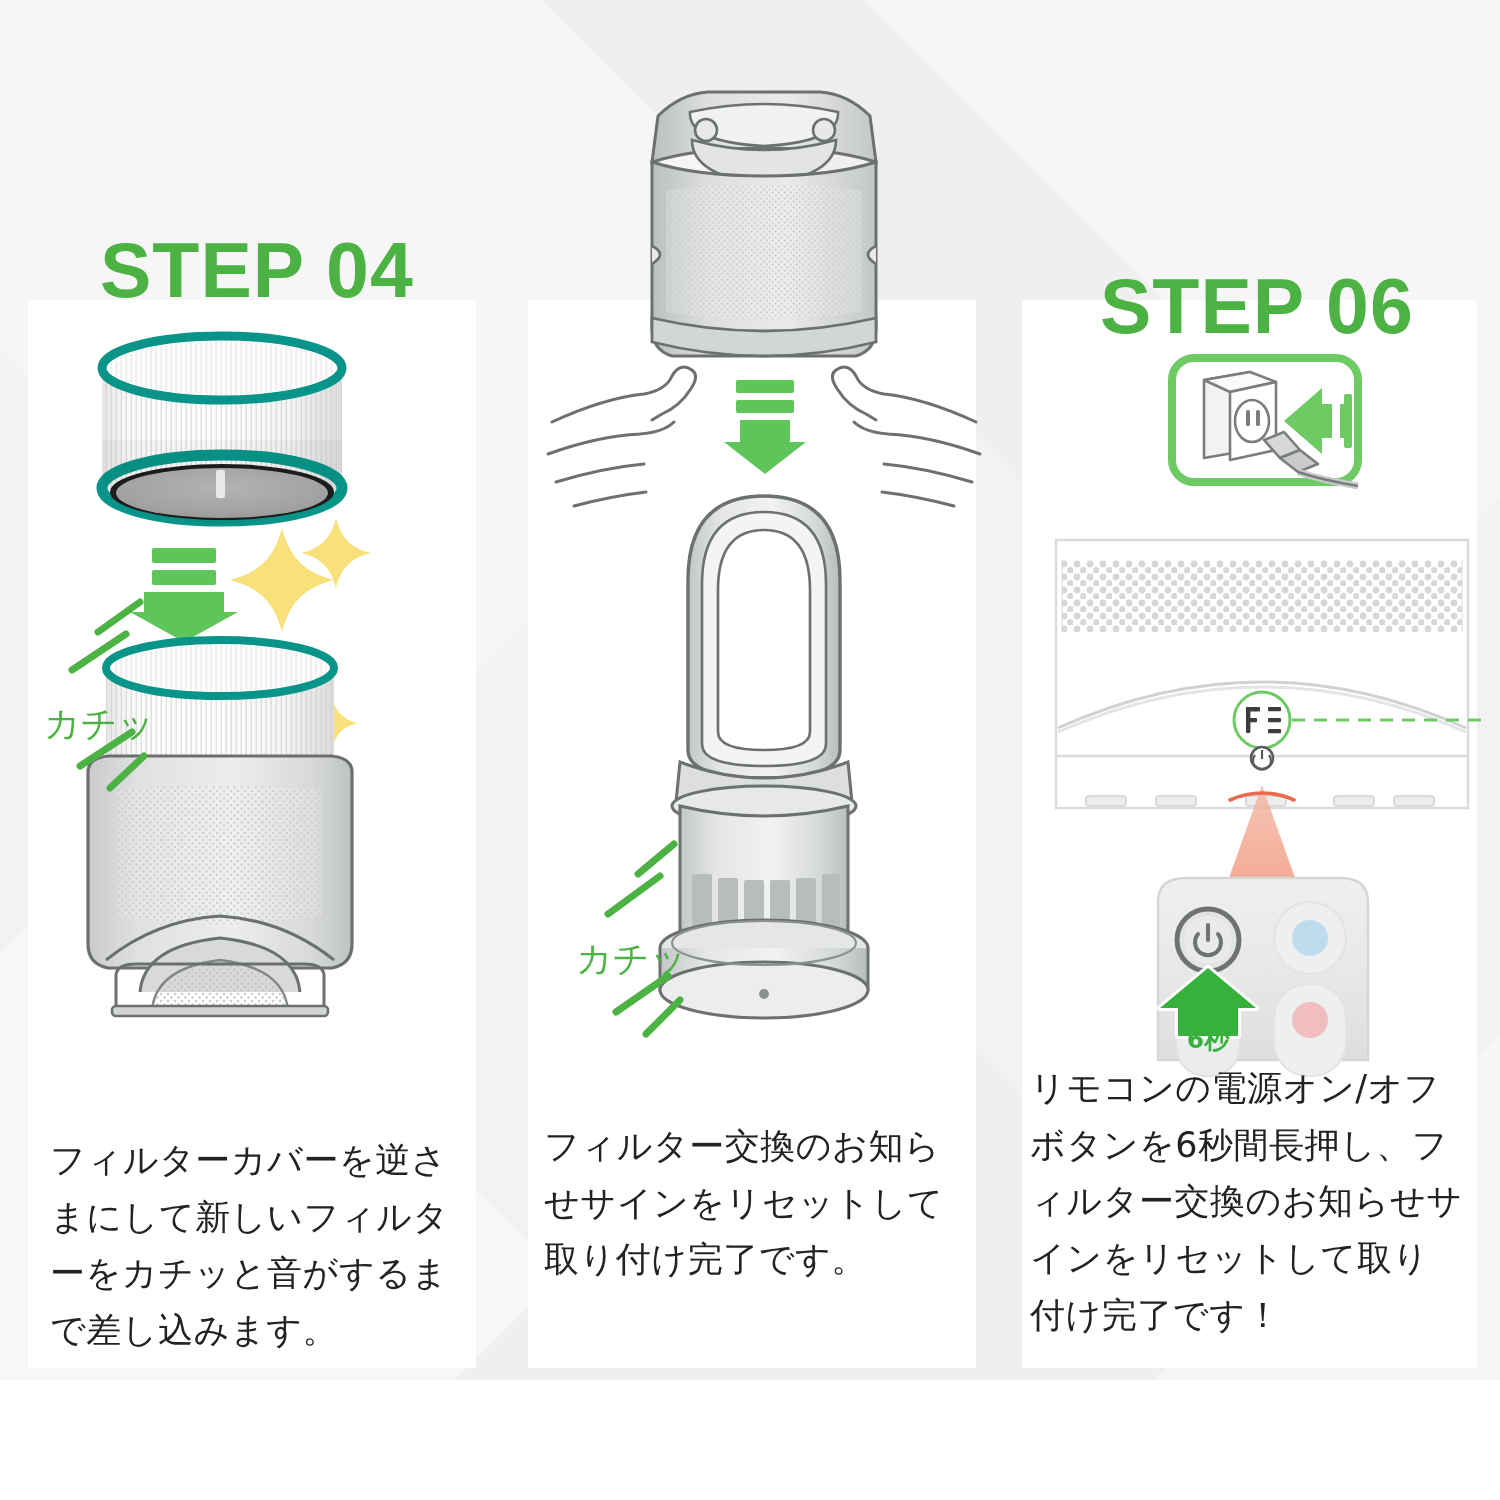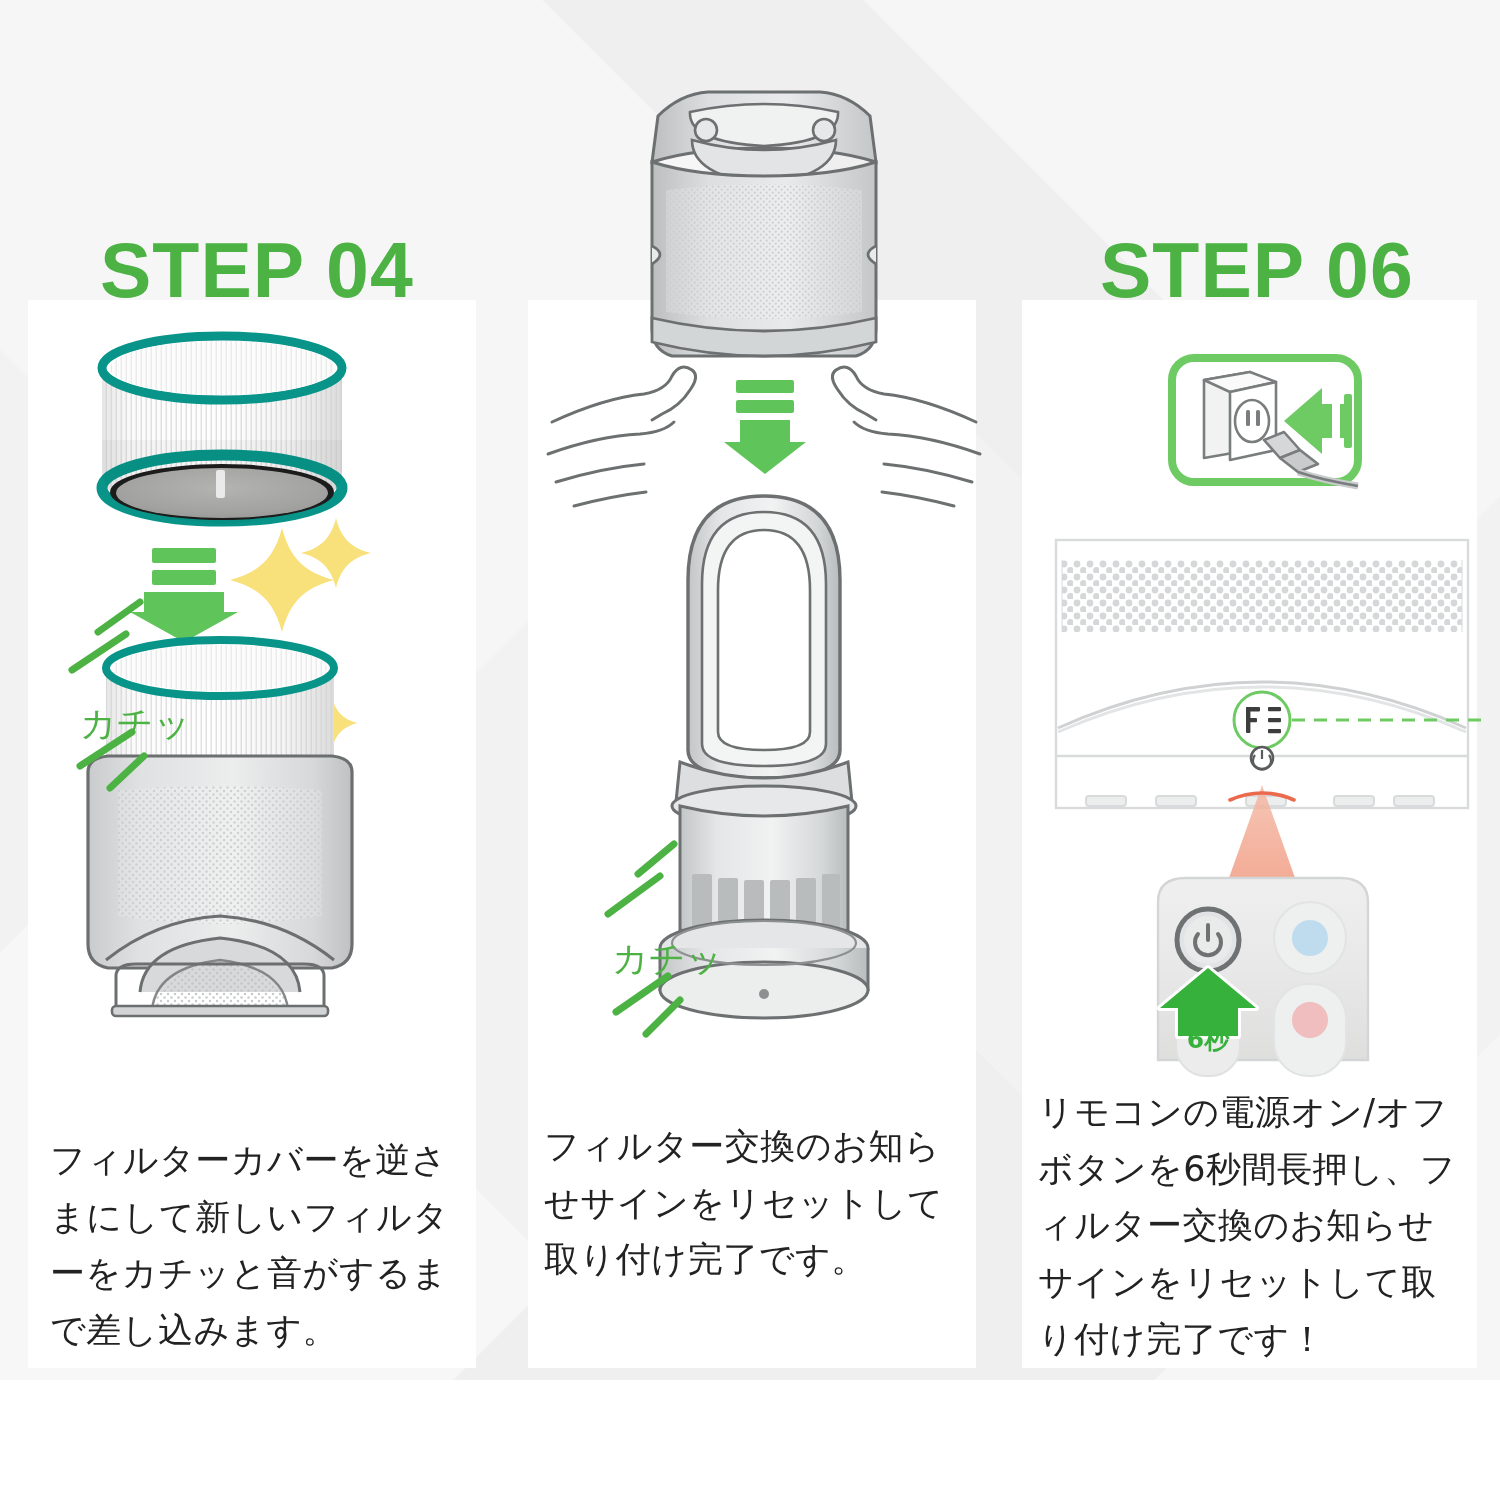--- a/index.html
+++ b/index.html
@@ -89,21 +89,21 @@
     left: 72px;
     font-size: 77px;
     font-weight: 700;
     letter-spacing: 1px;
     color: #4CB243;
     line-height: 1;
     z-index: 5;
     white-space: nowrap;
   }
   .c2 .step-title { left: 64px; }
-  .c3 .step-title { left: 78px; }
+  .c3 .step-title { left: 78px; margin-top: 36px; }
 
   .art {
     position: absolute;
     left: 12px; right: 0;
     top: 320px;
     height: 760px;
     z-index: 4;
   }
 
   .caption {
@@ -112,30 +112,29 @@
     right: 14px;
     top: 1132px;
     font-size: 35px;
     line-height: 1.62;
     color: #222222;
     letter-spacing: 0.5px;
     font-family: "DejaVu Sans", "Liberation Sans", sans-serif;
     z-index: 6;
   }
   .c2 .caption { left: 16px; top: 1118px; }
-  .c3 .caption { left: 16px;  top: 1060px; margin-top: 24px; }
+  .c3 .caption { left: 8px;  top: 1060px; }
 
   .clickword {
     position: absolute;
     color: #4CB243;
     font-size: 36px;
     font-family: "DejaVu Sans", "Liberation Sans", sans-serif;
     z-index: 7;
     white-space: nowrap;
-    margin-left: 36px;
   }
 
   svg { display: block; overflow: visible; }
 </style>
 </head>
 <body>
 
 <div id="stage">
 
   <div class="bg-layer">

